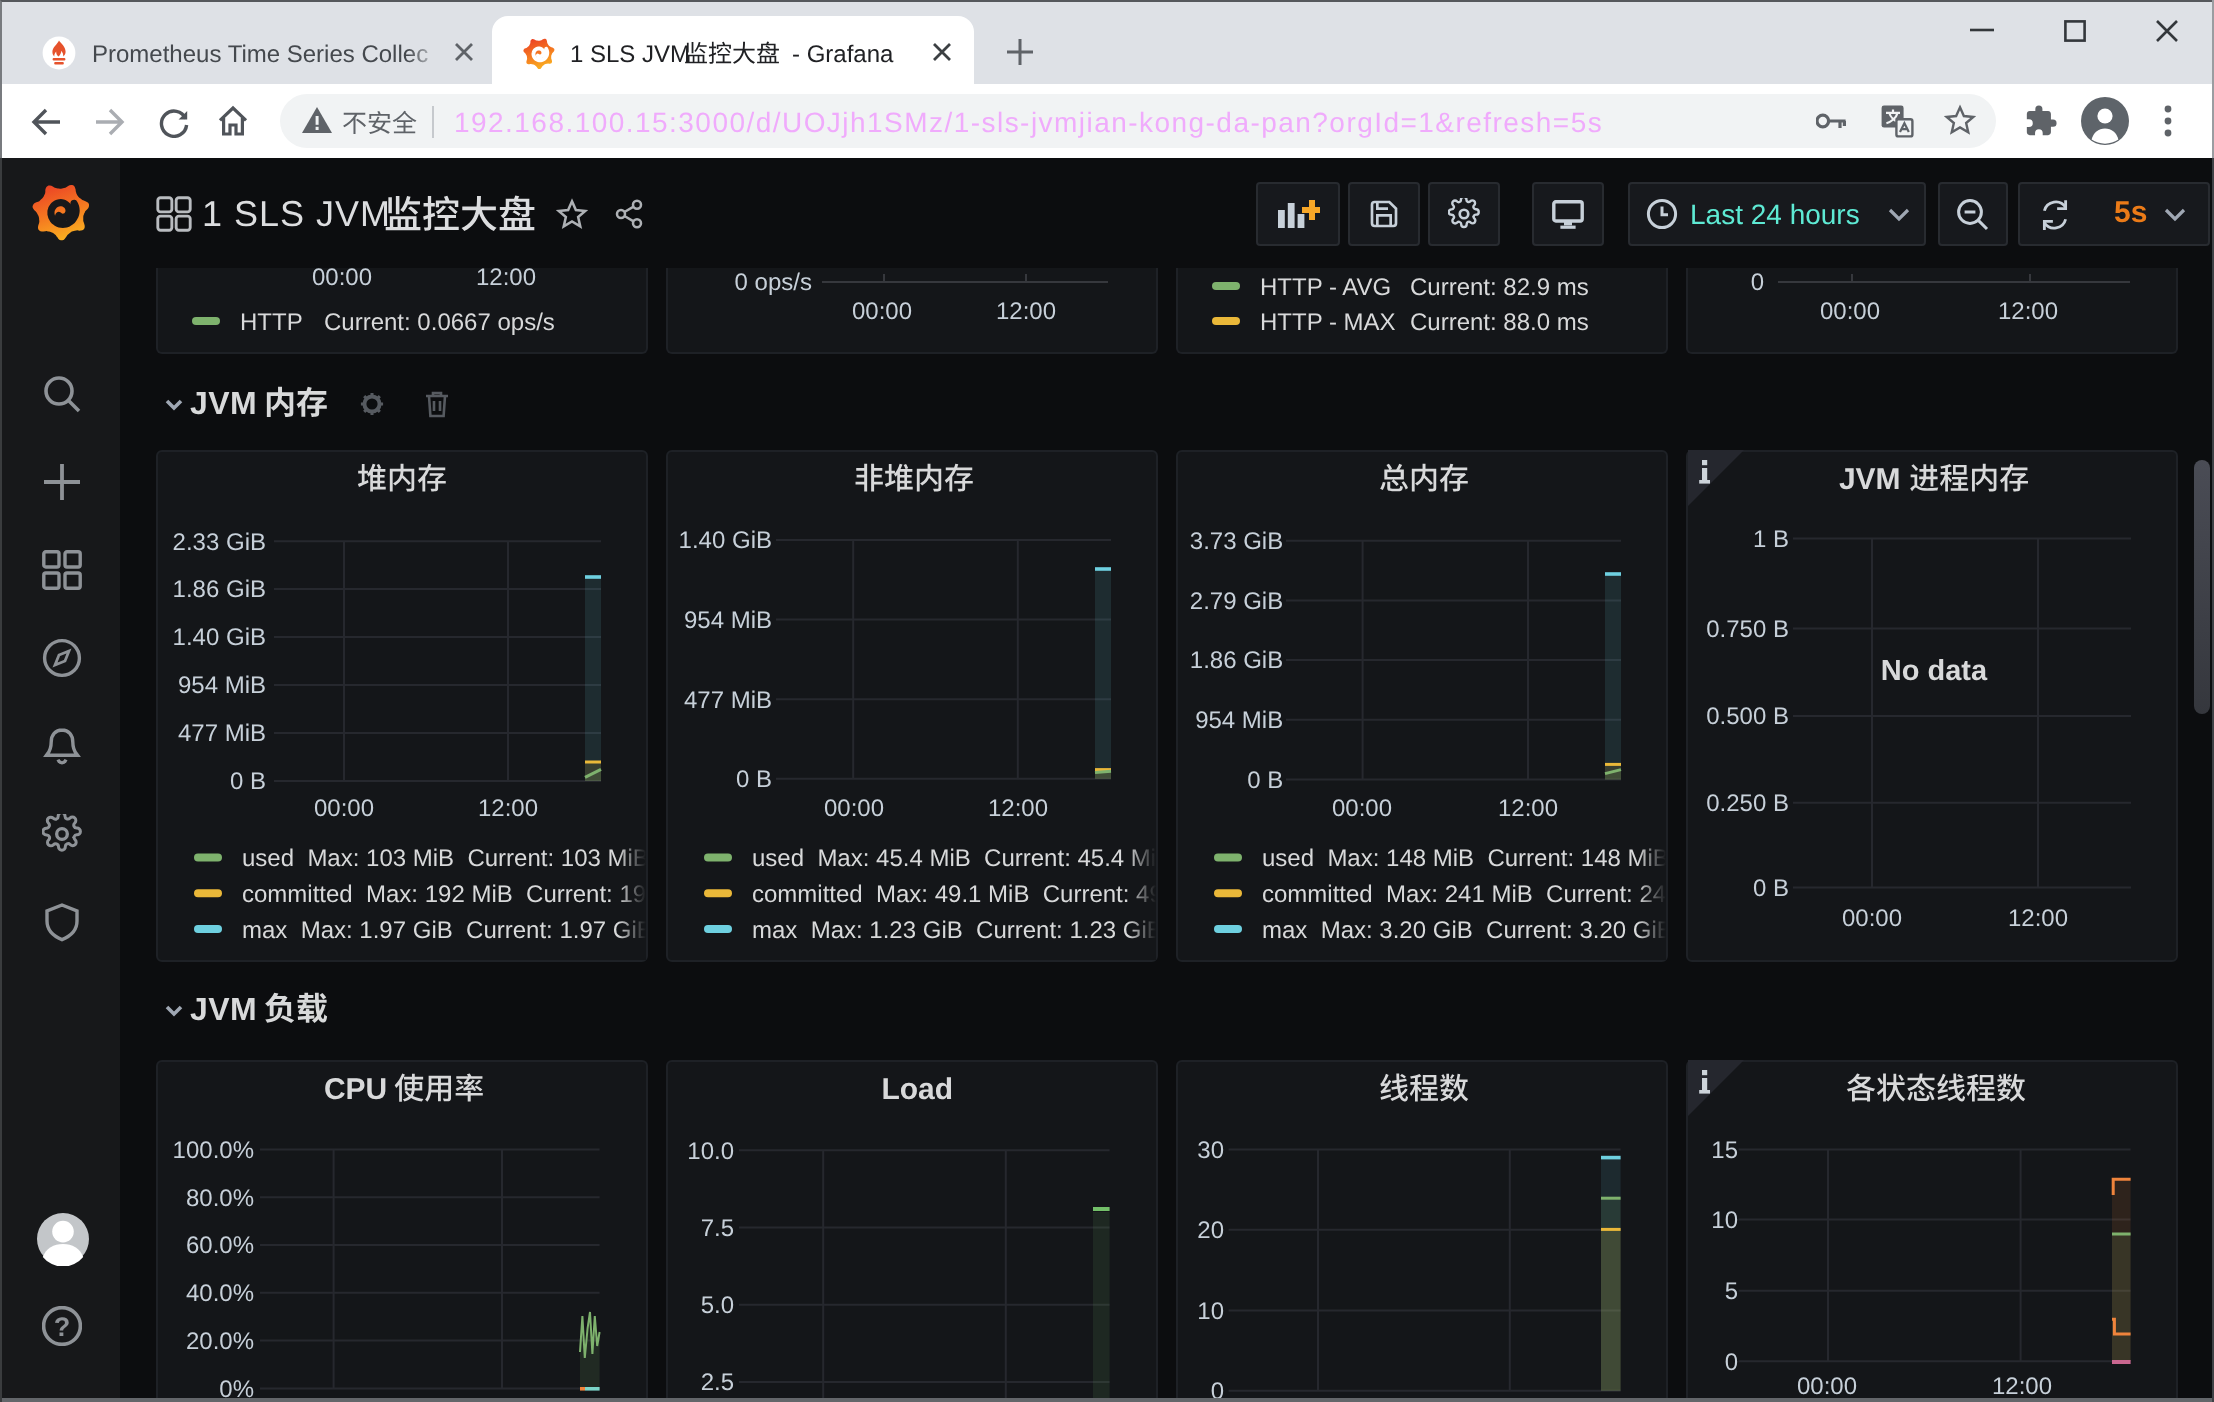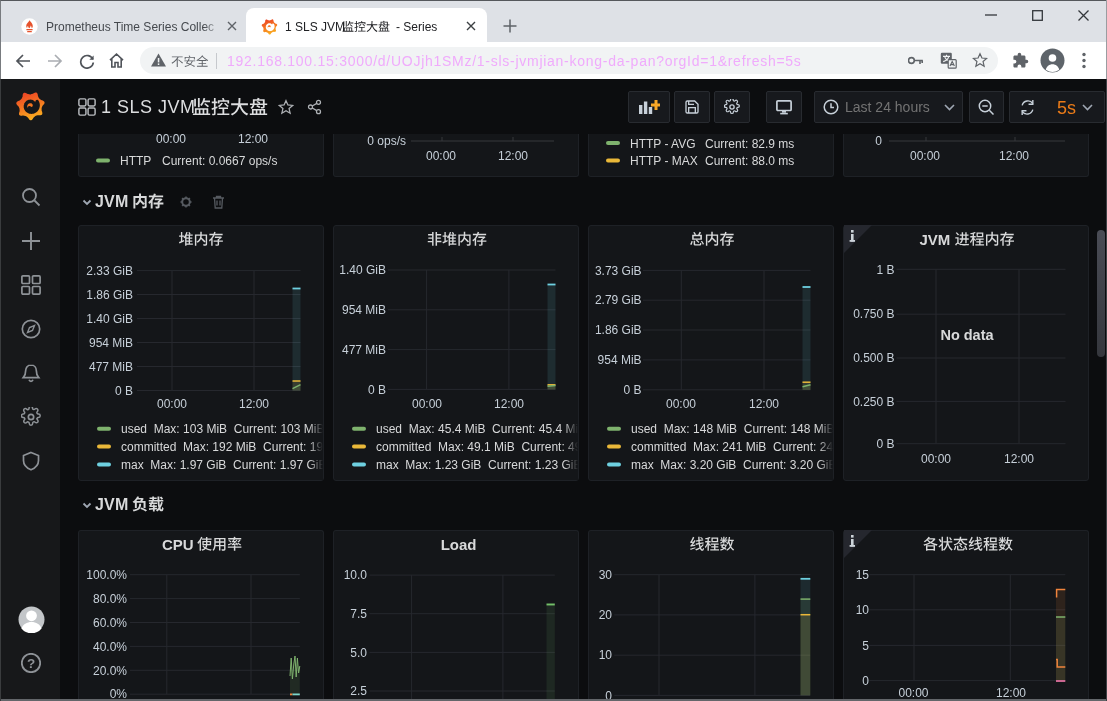--- a/index.html
+++ b/index.html
@@ -35,21 +35,21 @@
     </svg>
 <div class="tx" style="left:285px;top:20px;font-size:12px;color:#202124">1 SLS JVM</div>
 <svg style="position:absolute;left:342px;top:-9.5px;overflow:visible" width="48" height="40">
       <g transform="translate(0,40)" fill="#202124">
         <path transform="translate(0.00,0.00) scale(0.012000,-0.012000)" d="M634 521C705 471 793 400 834 353L894 399C850 445 762 514 691 561ZM317 837V361H392V837ZM121 803V393H194V803ZM616 838C580 691 515 551 429 463C447 452 479 429 491 418C541 474 585 548 622 631H944V699H650C665 739 678 781 689 824ZM160 301V15H46V-53H957V15H849V301ZM230 15V236H364V15ZM434 15V236H570V15ZM639 15V236H776V15Z"></path>
         <path transform="translate(12.00,0.00) scale(0.012000,-0.012000)" d="M695 553C758 496 843 415 884 369L933 418C889 463 804 540 741 594ZM560 593C513 527 440 460 370 415C384 402 408 372 417 358C489 410 572 491 626 569ZM164 841V646H43V575H164V336C114 319 68 305 32 294L49 219L164 261V16C164 2 159 -2 147 -2C135 -3 96 -3 53 -2C63 -22 72 -53 74 -71C137 -72 177 -69 200 -58C225 -46 234 -25 234 16V286L342 325L330 394L234 360V575H338V646H234V841ZM332 20V-47H964V20H689V271H893V338H413V271H613V20ZM588 823C602 792 619 752 631 719H367V544H435V653H882V554H954V719H712C700 754 678 802 658 841Z"></path>
         <path transform="translate(24.00,0.00) scale(0.012000,-0.012000)" d="M461 839C460 760 461 659 446 553H62V476H433C393 286 293 92 43 -16C64 -32 88 -59 100 -78C344 34 452 226 501 419C579 191 708 14 902 -78C915 -56 939 -25 958 -8C764 73 633 255 563 476H942V553H526C540 658 541 758 542 839Z"></path>
         <path transform="translate(36.00,0.00) scale(0.012000,-0.012000)" d="M390 426C446 397 516 352 550 320L588 368C554 400 483 442 428 469ZM464 850C457 826 444 793 431 765H212V589L211 550H51V484H201C186 423 151 361 74 312C90 302 118 274 129 259C221 319 261 402 277 484H741V367C741 356 737 352 723 352C710 351 664 351 616 352C627 334 637 307 640 288C708 288 752 288 779 299C807 310 816 330 816 366V484H956V550H816V765H512L545 834ZM397 647C450 621 514 580 545 550H286L287 588V703H741V550H547L585 596C552 627 487 666 434 690ZM158 261V15H45V-52H955V15H843V261ZM228 15V200H362V15ZM431 15V200H565V15ZM635 15V200H770V15Z"></path>
       </g>
     </svg>
-<div class="tx" style="left:396px;top:20px;font-size:12px;color:#202124">- Series</div>
+<div class="tx" style="left:396px;top:20px;font-size:12px;color:#202124">- Grafana</div>
 <svg class="abs" style="left:466px;top:21px" width="10" height="10">
       <path d="M1 1 L9 9 M9 1 L1 9" stroke="#3c4043" stroke-width="1.4"></path>
     </svg>
 <svg class="abs" style="left:503px;top:19px" width="14" height="14">
       <path d="M7 0.5 V13.5 M0.5 7 H13.5" stroke="#5f6368" stroke-width="1.5"></path>
     </svg>
 <svg class="abs" style="left:985px;top:14px" width="12" height="2">
       <path d="M0 1 H12" stroke="#33373b" stroke-width="1.3"></path>
     </svg>
 <svg class="abs" style="left:1032px;top:10px" width="11" height="11">
@@ -210,35 +210,35 @@
     </svg>
 <svg class="abs" style="left:776px;top:100px" width="16" height="15" viewBox="0 0 16 15">
 <rect x="0.9" y="0.9" width="14.2" height="9.6" rx="1" fill="none" stroke="#c7d0d9" stroke-width="1.7"></rect>
 <rect x="6" y="10.5" width="4" height="2.2" fill="#c7d0d9"></rect>
       <rect x="4.2" y="12.8" width="7.6" height="1.6" fill="#c7d0d9"></rect>
     </svg>
 <svg class="abs" style="left:823px;top:99px" width="16" height="16" viewBox="0 0 16 16">
 <circle cx="8" cy="8" r="6.8" fill="none" stroke="#c7d0d9" stroke-width="1.5"></circle>
 <path d="M8 4.2 V8.4 H11" fill="none" stroke="#c7d0d9" stroke-width="1.5"></path>
     </svg>
-<div class="tx" style="left:845px;top:99px;font-size:14px;color:#737373">Last 24 hours</div>
+<div class="tx" style="left:845px;top:99px;font-size:14px;color:#5eead4">Last 24 hours</div>
 <svg class="abs" style="left:944px;top:104px" width="11" height="7">
       <path d="M1 1 L5.5 5.5 L10 1" stroke="#9fa7b3" stroke-width="1.6" fill="none"></path>
     </svg>
 <svg class="abs" style="left:978px;top:99px" width="17" height="17" viewBox="0 0 17 17">
 <circle cx="7" cy="7" r="5.7" fill="none" stroke="#c7d0d9" stroke-width="1.5"></circle>
 <path d="M4.3 7 H9.7 M11.3 11.3 L15.5 15.5" stroke="#c7d0d9" stroke-width="1.5"></path>
     </svg>
 <svg class="abs" style="left:1019px;top:99px" width="17" height="17" viewBox="0 0 24 24">
 <path d="M4.5 9 A 8.3 8.3 0 0 1 19.5 6.5" fill="none" stroke="#c7d0d9" stroke-width="2"></path>
 <path d="M19.5 1.5 V7.5 H13.5" fill="none" stroke="#c7d0d9" stroke-width="2"></path>
 <path d="M19.5 15 A 8.3 8.3 0 0 1 4.5 17.5" fill="none" stroke="#c7d0d9" stroke-width="2"></path>
 <path d="M4.5 22.5 V16.5 H10.5" fill="none" stroke="#c7d0d9" stroke-width="2"></path>
     </svg>
-<div class="tx" style="left:1057px;top:98px;font-size:18px;font-weight:normal;color:#eb7b18">5s</div>
+<div class="tx" style="left:1057px;top:98px;font-size:15px;font-weight:bold;color:#eb7b18">5s</div>
 <svg class="abs" style="left:1082px;top:104px" width="11" height="7">
       <path d="M1 1 L5.5 5.5 L10 1" stroke="#9fa7b3" stroke-width="1.6" fill="none"></path>
     </svg>
 <div class="abs" style="left:78px;top:134px;width:246px;height:43px;background:#141619;border:1px solid #1e2126;border-top:none;border-radius:0 0 3px 3px"></div>
 <div class="abs" style="left:333px;top:134px;width:246px;height:43px;background:#141619;border:1px solid #1e2126;border-top:none;border-radius:0 0 3px 3px"></div>
 <div class="abs" style="left:588px;top:134px;width:246px;height:43px;background:#141619;border:1px solid #1e2126;border-top:none;border-radius:0 0 3px 3px"></div>
 <div class="abs" style="left:843px;top:134px;width:246px;height:43px;background:#141619;border:1px solid #1e2126;border-top:none;border-radius:0 0 3px 3px"></div>
 <svg class="abs" style="left:78px;top:134px" width="246" height="43" viewBox="0 0 246 43">
 <text x="93" y="8.5" font-size="12" text-anchor="middle" fill="#c7d0d9">00:00</text>
 <text x="175" y="8.5" font-size="12" text-anchor="middle" fill="#c7d0d9">12:00</text>

